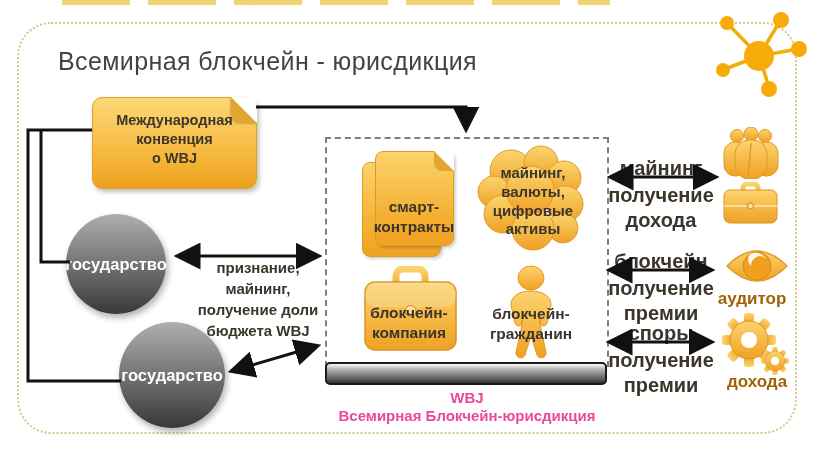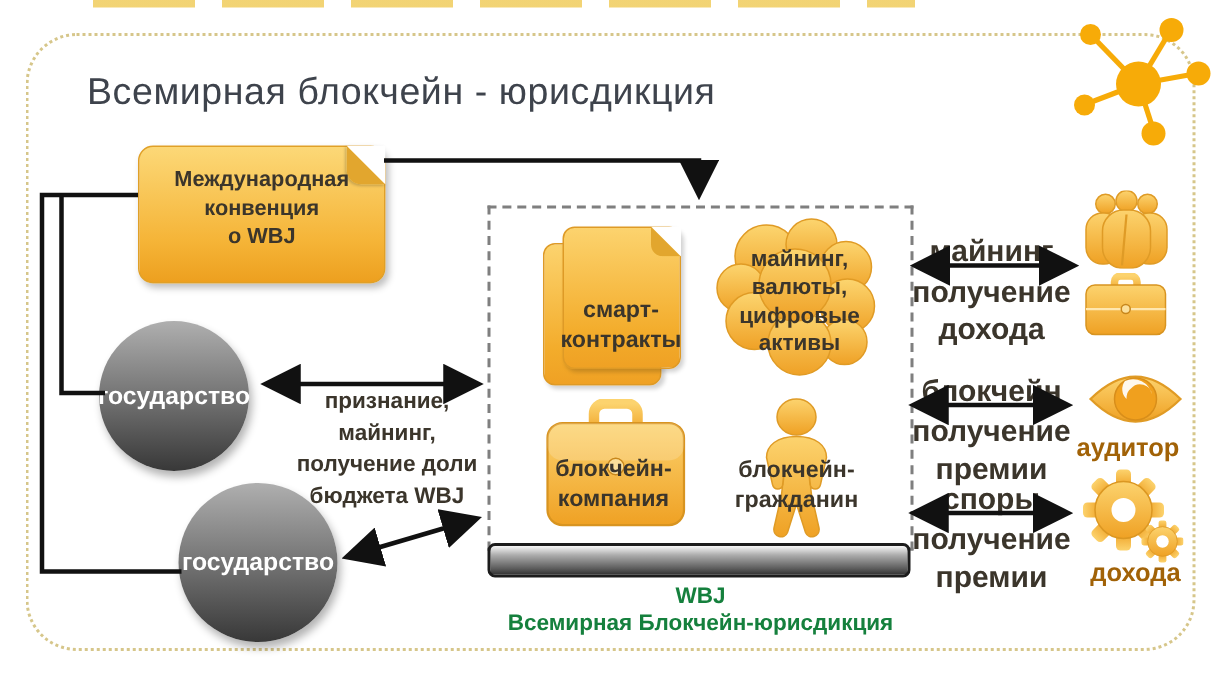--- a/index.html
+++ b/index.html
@@ -55,21 +55,21 @@
   #doc-label{left:358px;top:197px;width:112px;font-size:15.5px;line-height:1.3;}
 
   #tokens-label{left:481px;top:164px;width:104px;font-size:15px;line-height:1.25;}
   #case-label{left:350px;top:303px;width:118px;font-size:15.5px;line-height:1.3;}
   #person-label{left:476px;top:304px;width:110px;font-size:15.5px;line-height:1.3;}
 
   
   #wbj-bar{left:325px;top:362px;width:282px;height:23px;border:2px solid #1C1C1C;border-radius:5px;
     background:linear-gradient(180deg,#F7F7F7 0%,#ACACAC 32%,#5E5E5E 78%,#333 100%);
     box-sizing:border-box;}
-  #wbj-caption{left:308px;top:389px;width:318px;text-align:center;font-size:15px;line-height:1.2;color:#15803d;}
+  #wbj-caption{left:308px;top:389px;width:318px;text-align:center;font-size:15px;line-height:1.2;color:#ec4899;}
   #wbj-caption div{font-weight:bold;}
 
   
   .rf-top,.rf-bottom{position:absolute;left:605px;width:112px;font-size:20px;line-height:1.25;}
   .actor{position:absolute;font-size:17px;font-weight:bold;color:#a16207;text-align:center;}
 
   svg{display:block;}
   #connector-overlay{left:0;top:0;}
 </style>
 </head>

